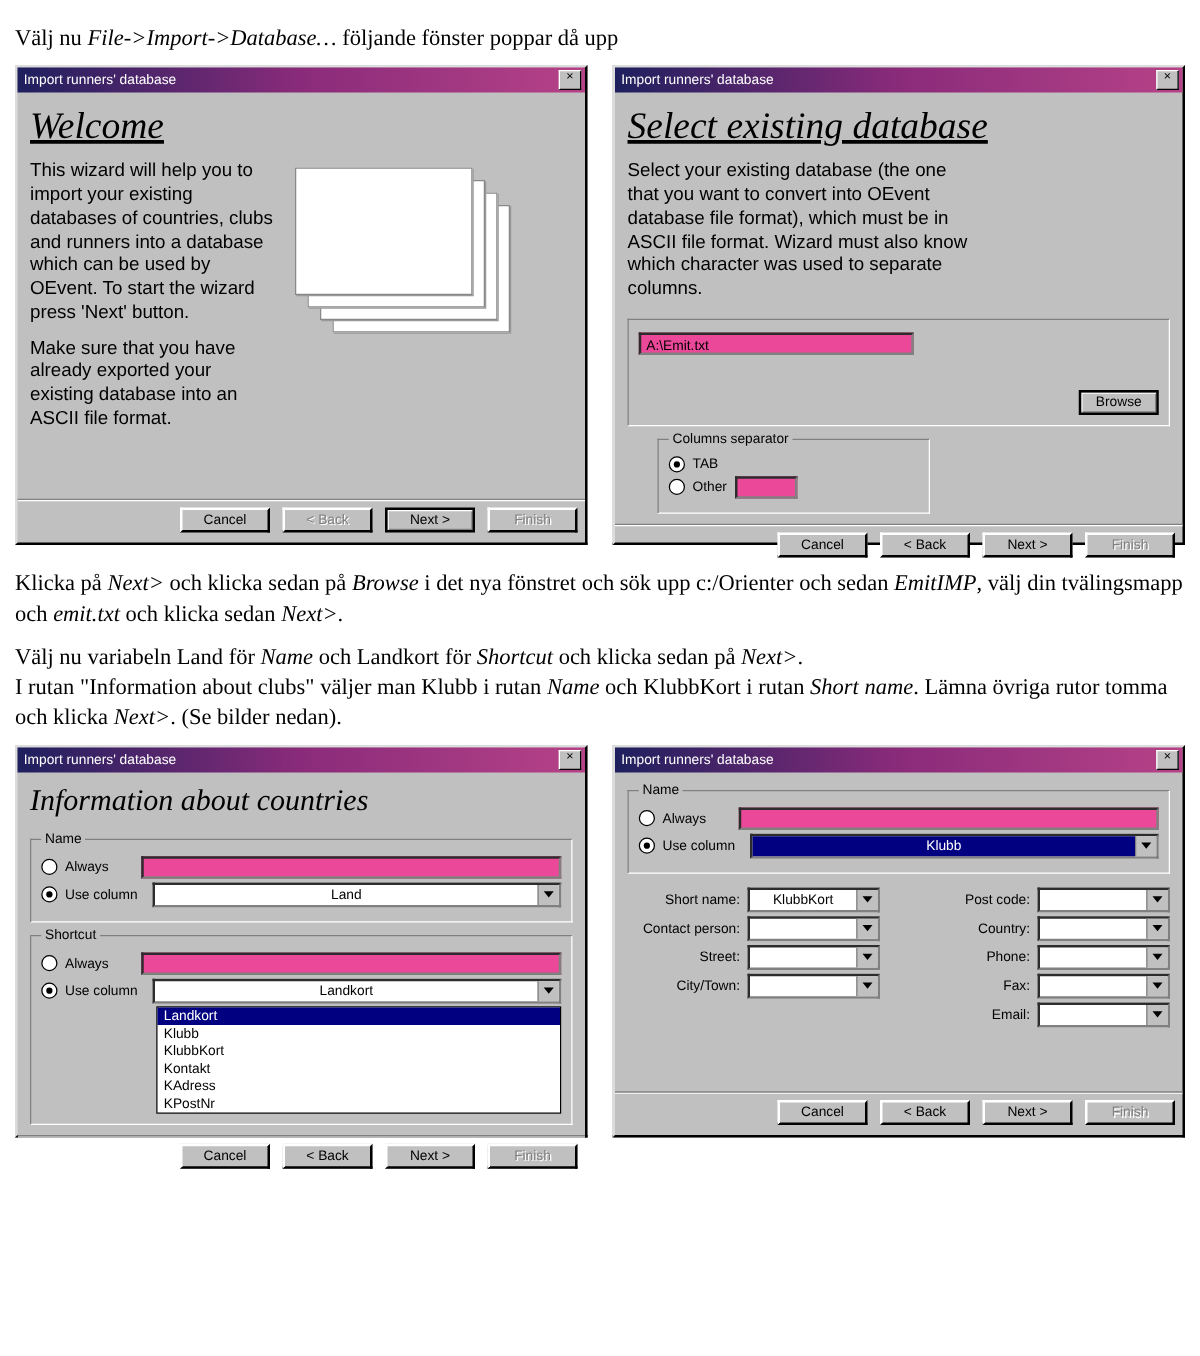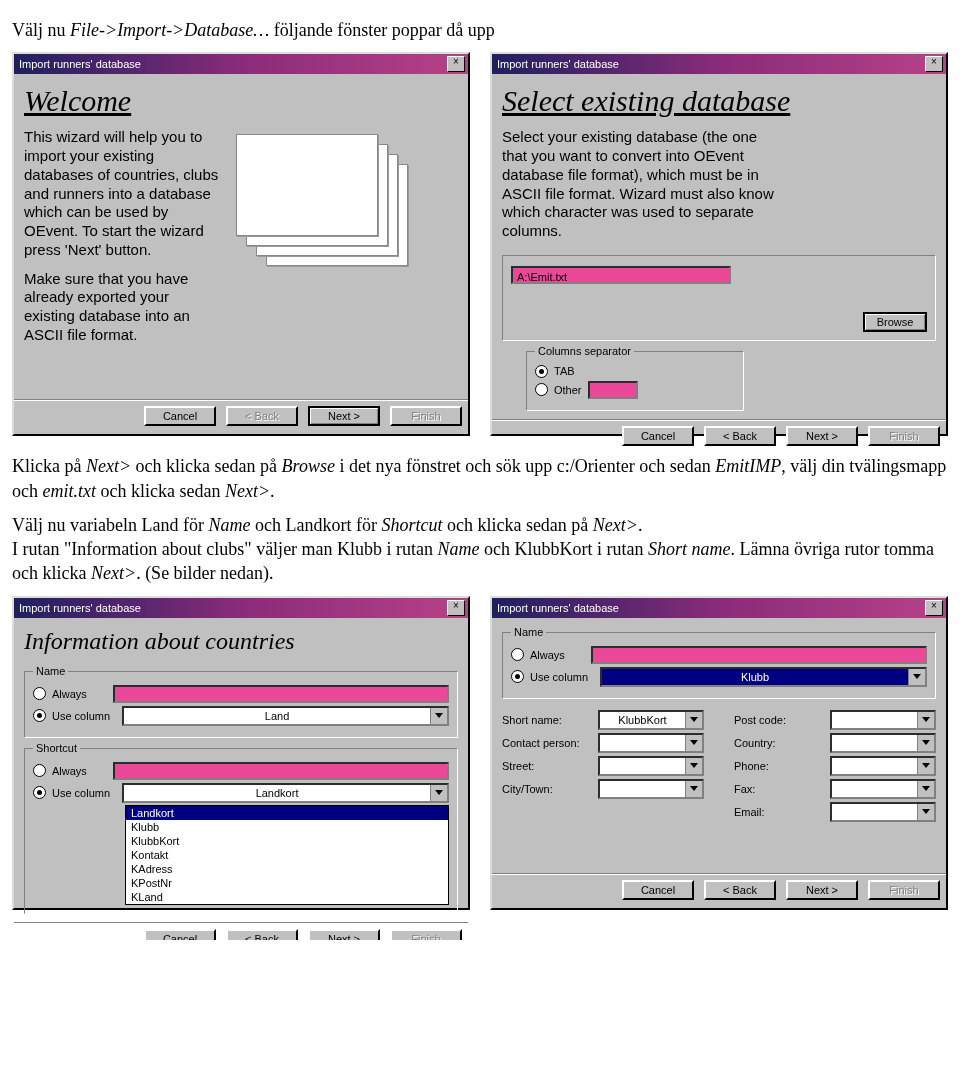--- a/index.html
+++ b/index.html
@@ -144,21 +144,21 @@
   .tri { width:0; height:0; border-left:4px solid transparent; border-right:4px solid transparent; border-top:5px solid #000; }
 
   .dropdown-list {
     border: 1px solid #000;
     background: #fff;
     font-size: 11px;
   }
   .dropdown-list div { padding: 1px 5px; }
   .dropdown-list .hl { background: #000080; color:#fff; }
   .formrow { display:flex; align-items:center; margin: 3px 0; gap:6px; }
-  .lbl { width: 90px; font-size:11px; }
+  .lbl { width: 90px; text-align:right; font-size:11px; }
   .rightpair { display:flex; gap: 30px; }
   .col { flex:1; }
 </style>
 </head>
 <body>
 
 <p class="para">
   <span>Välj nu </span>
   <span class="italic">File-&gt;Import-&gt;Database…</span>
   <span> följande fönster poppar då upp</span>
@@ -290,21 +290,20 @@
               </div>
           </div>
         </div>
         <div class="dropdown-list" style="margin-left:92px; margin-top:-1px;">
           <div class="hl">Landkort</div>
           <div>Klubb</div>
           <div>KlubbKort</div>
           <div>Kontakt</div>
           <div>KAdress</div>
           <div>KPostNr</div>
-          <div>KLand</div>
         </div>
       </div>
       <div style="flex:1"></div>
     </div>
     <div class="btnrow">
       <div class="btn">Cancel</div>
       <div class="btn">&lt; Back</div>
       <div class="btn">Next &gt;</div>
       <div class="btn disabled">Finish</div>
     </div>

